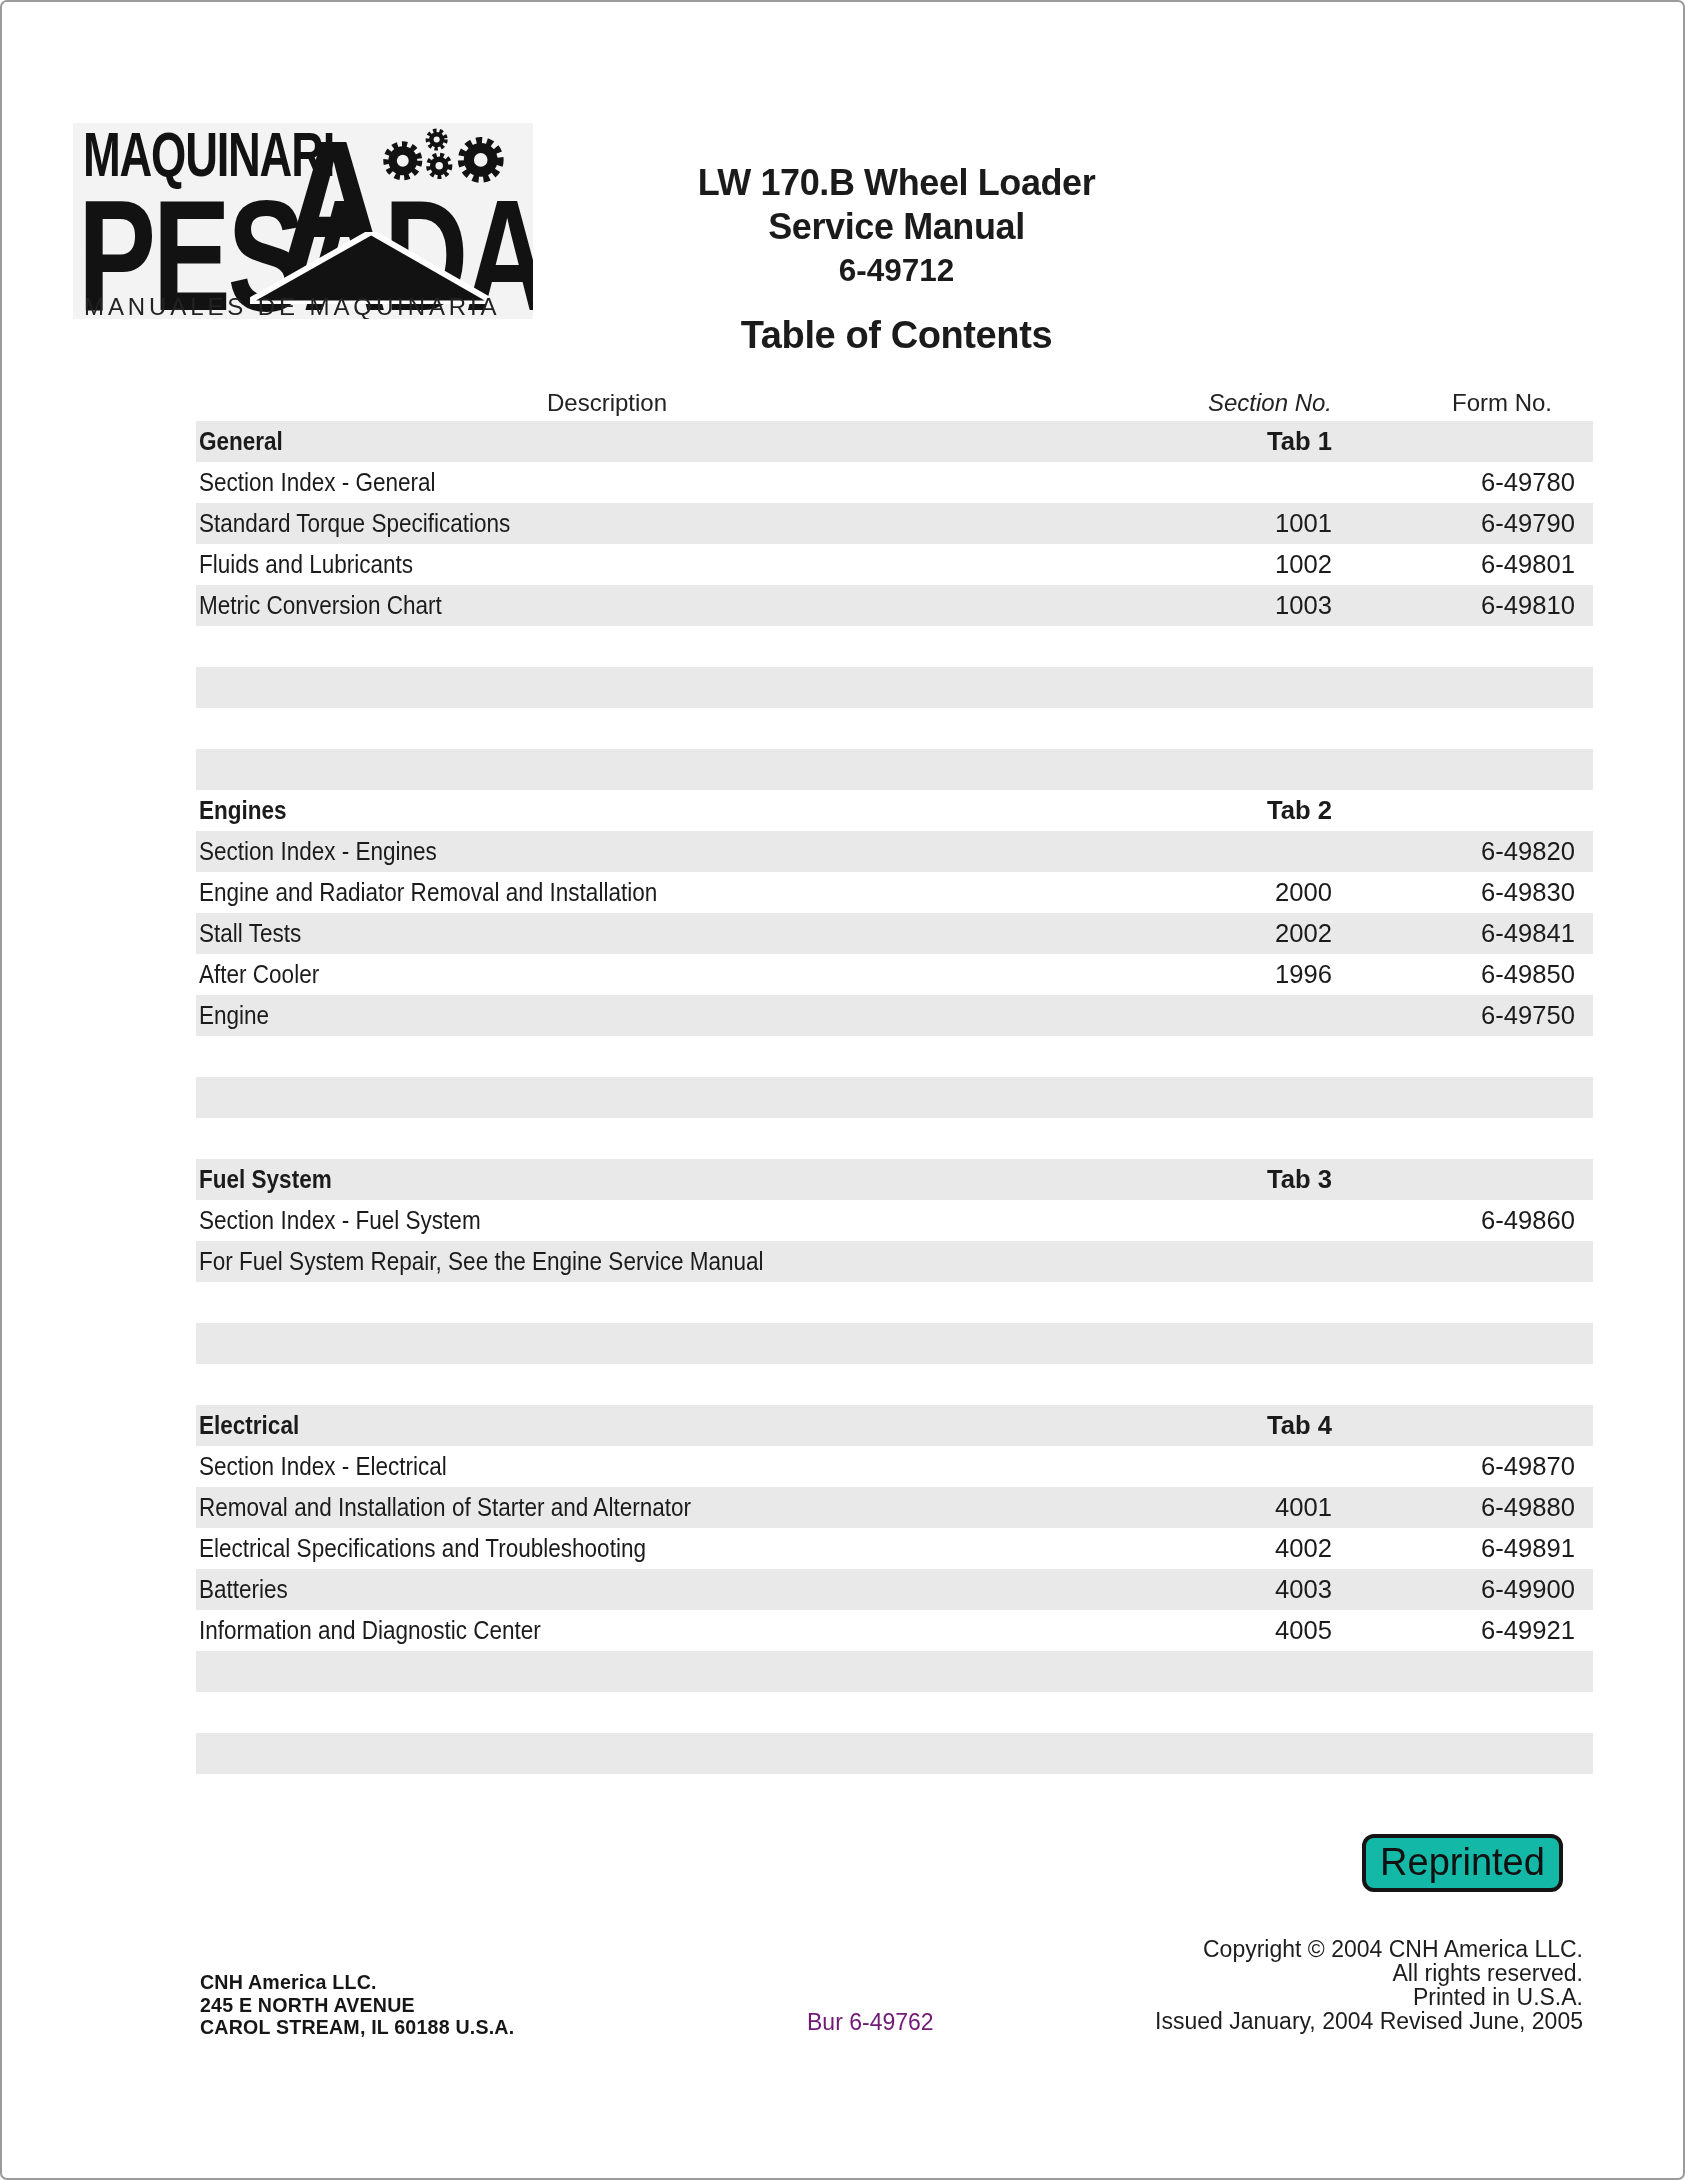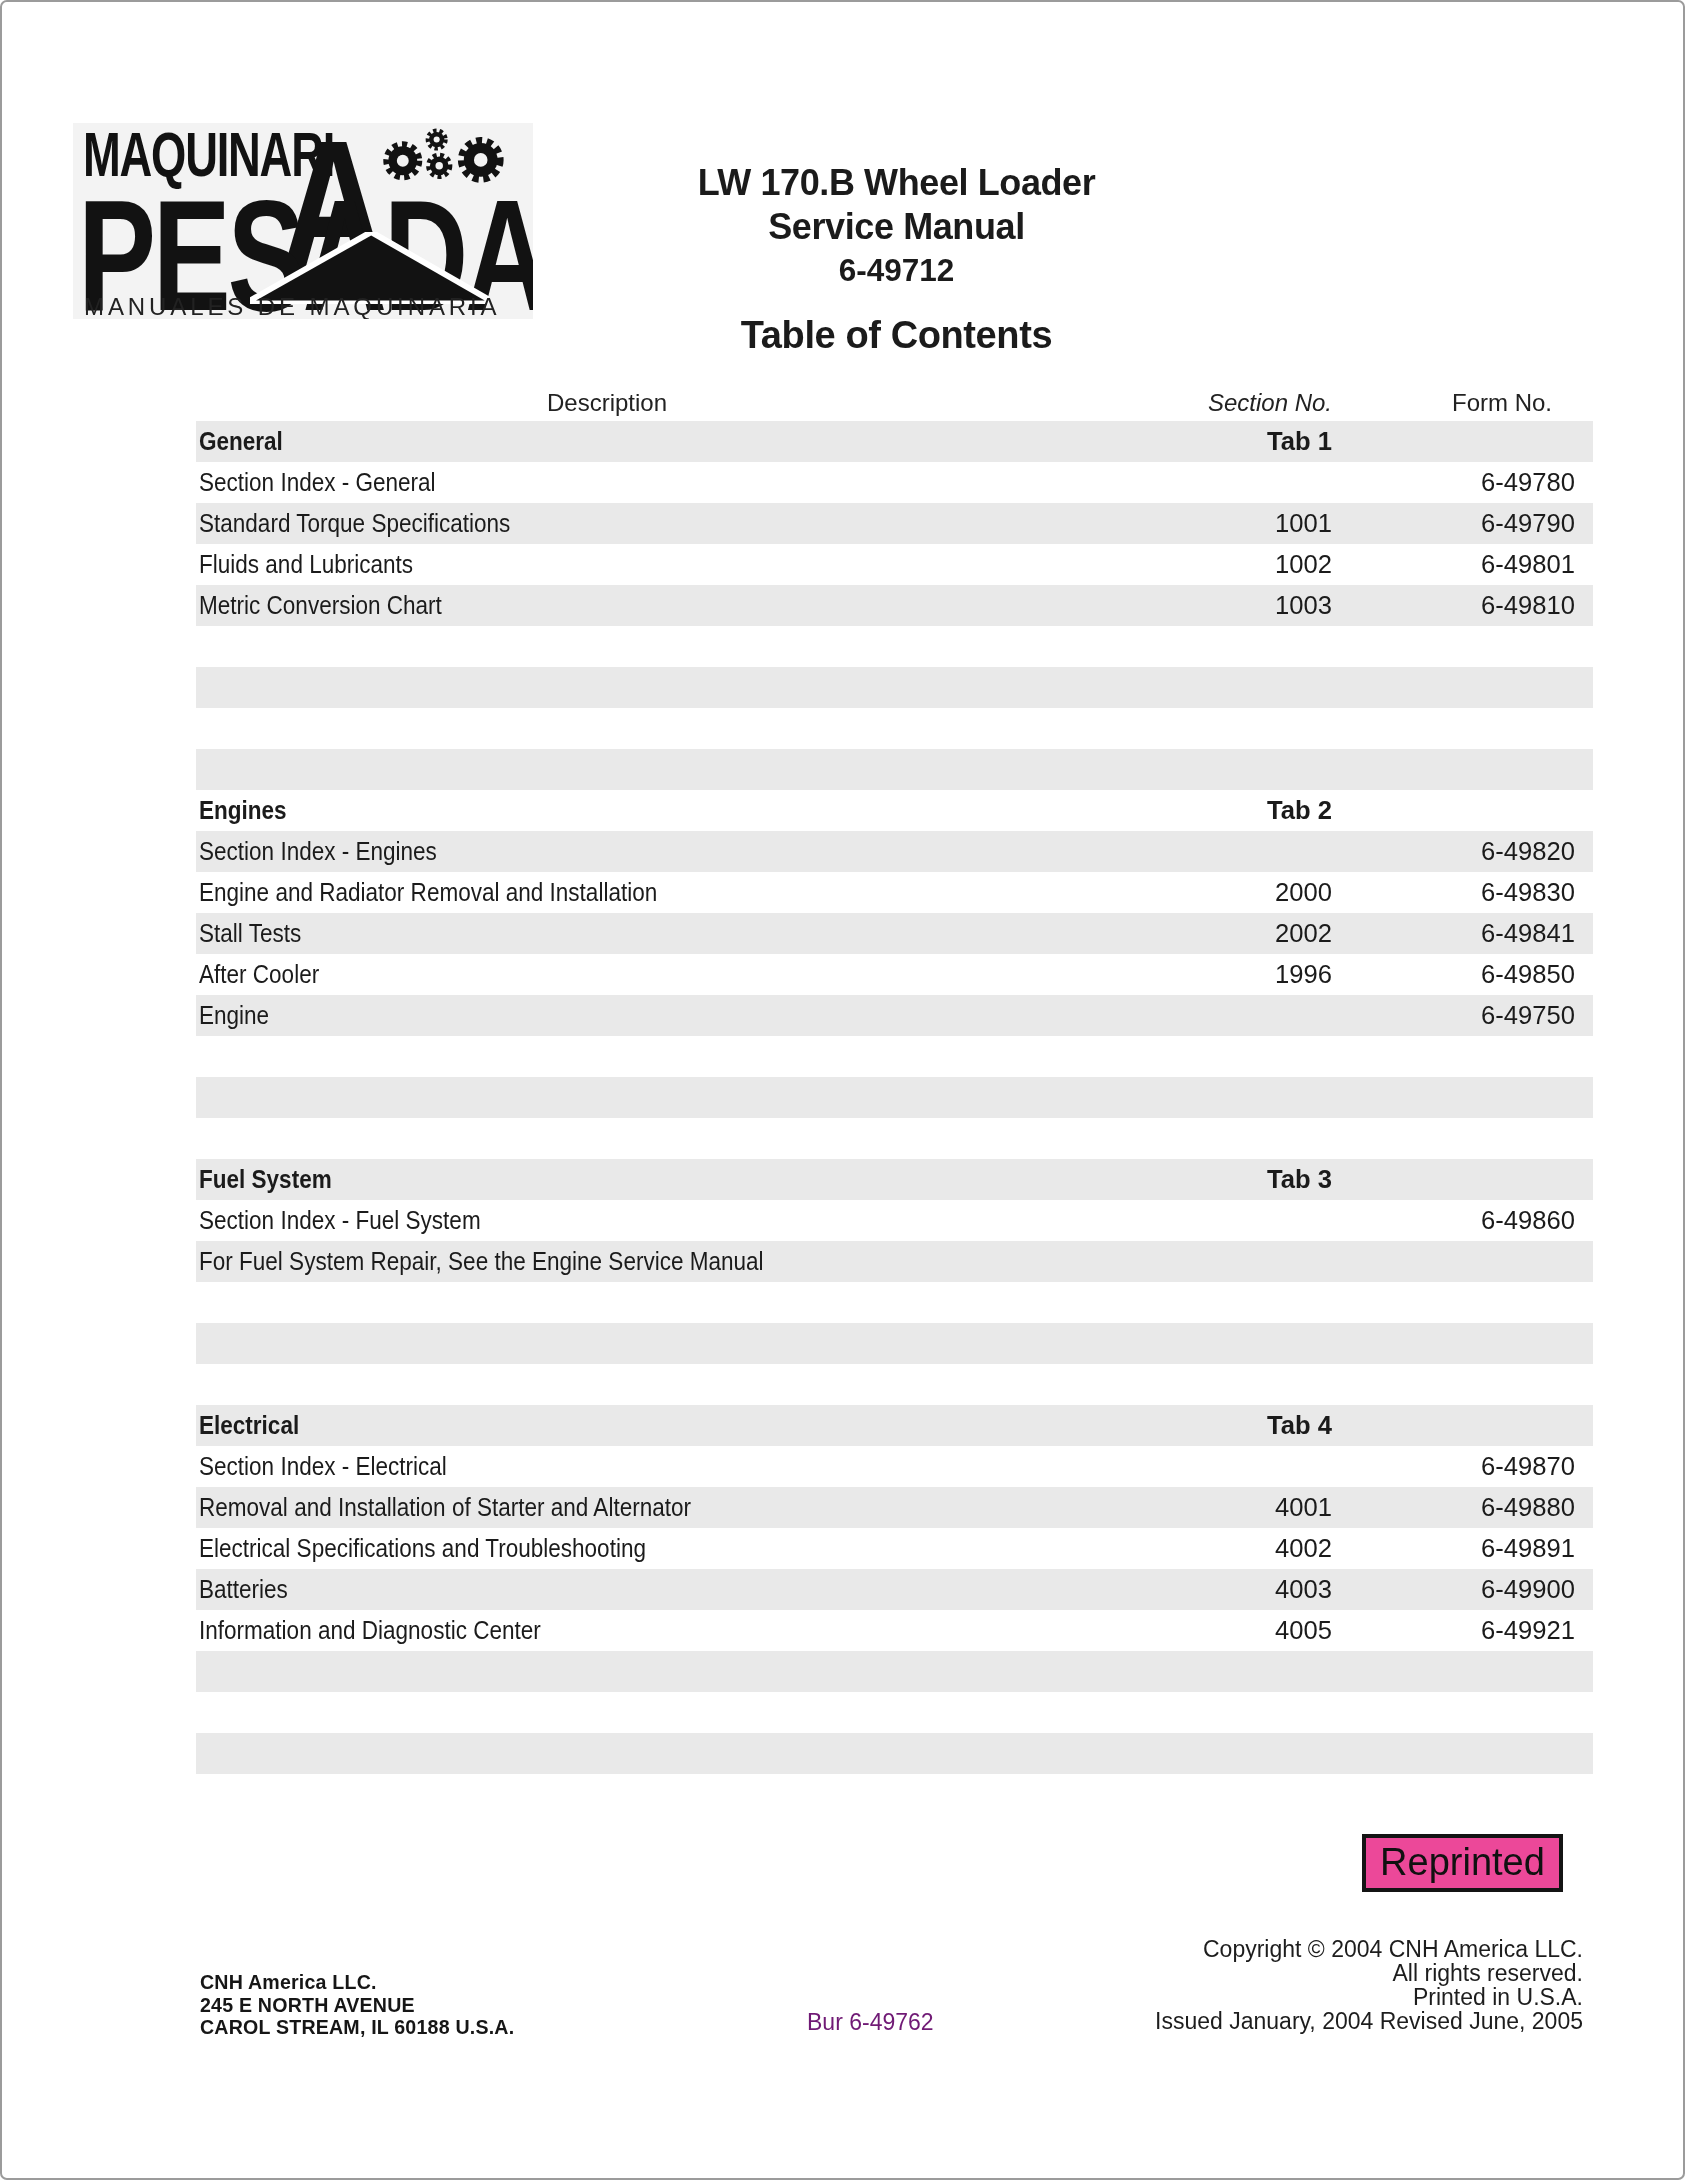--- a/index.html
+++ b/index.html
@@ -31,21 +31,21 @@
   .toc-table{position:absolute;left:194px;top:419px;width:1397px;}
   .row{display:flex;height:41px;align-items:center;box-sizing:border-box;}
   .row.shaded{background:#e9e9e9;}
   .cell-desc{box-sizing:border-box;width:953px;padding-left:3px;overflow:visible;white-space:nowrap;}
   .cell-desc span{display:inline-block;font-size:25.6px;transform:scaleX(.88);transform-origin:left center;white-space:nowrap;}
   .cell-sec{box-sizing:border-box;width:183px;text-align:right;font-size:25.6px;}
   .cell-form{box-sizing:border-box;width:243px;text-align:right;font-size:25.6px;}
   .row.hdr .cell-desc span,.row.hdr .cell-sec{font-weight:700;}
 
   
-  .stamp{position:absolute;left:1360px;top:1832px;width:201px;height:58px;border:4.3px solid #141414;box-sizing:border-box;text-align:center;font-size:38px;line-height:49px;color:#111;background:#ec4899;border-radius:0;}
+  .stamp{position:absolute;left:1360px;top:1832px;width:201px;height:58px;border:4.3px solid #141414;box-sizing:border-box;text-align:center;font-size:38px;line-height:49px;color:#111;background:#14b8a6;border-radius:12px;}
   .addr{position:absolute;left:198px;top:1969px;font-size:19.6px;line-height:22.6px;font-weight:700;color:#161616;letter-spacing:0.2px;}
   .bur{position:absolute;left:805px;top:2007px;font-size:23px;color:#701a75;}
   .copyr{position:absolute;right:100px;top:1935px;text-align:right;font-size:23px;line-height:24px;color:#1d1d1d;}
 </style>
 </head>
 <body>
 
 <div class="page">
 
   <div class="logo-box">

